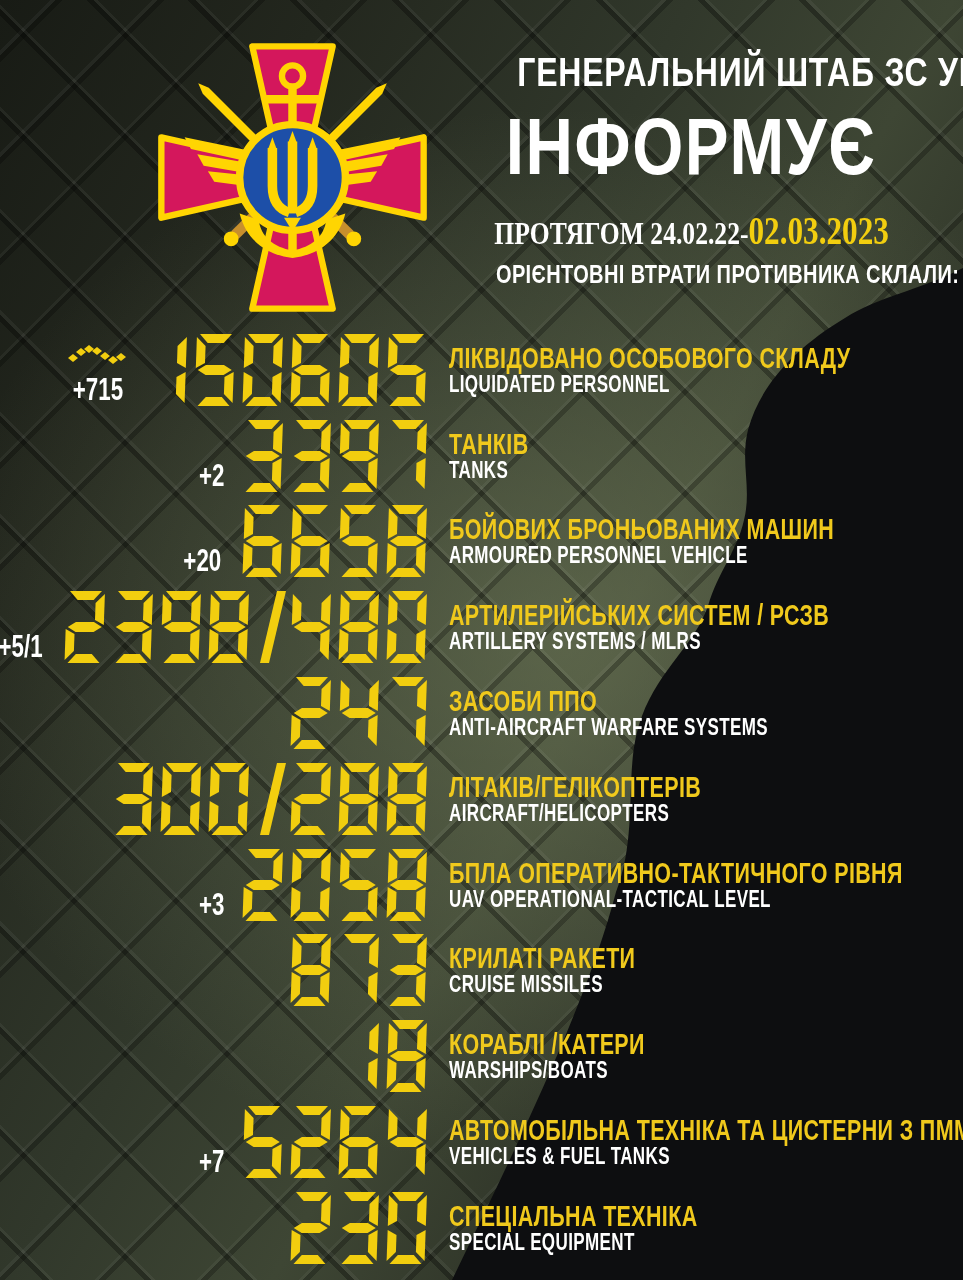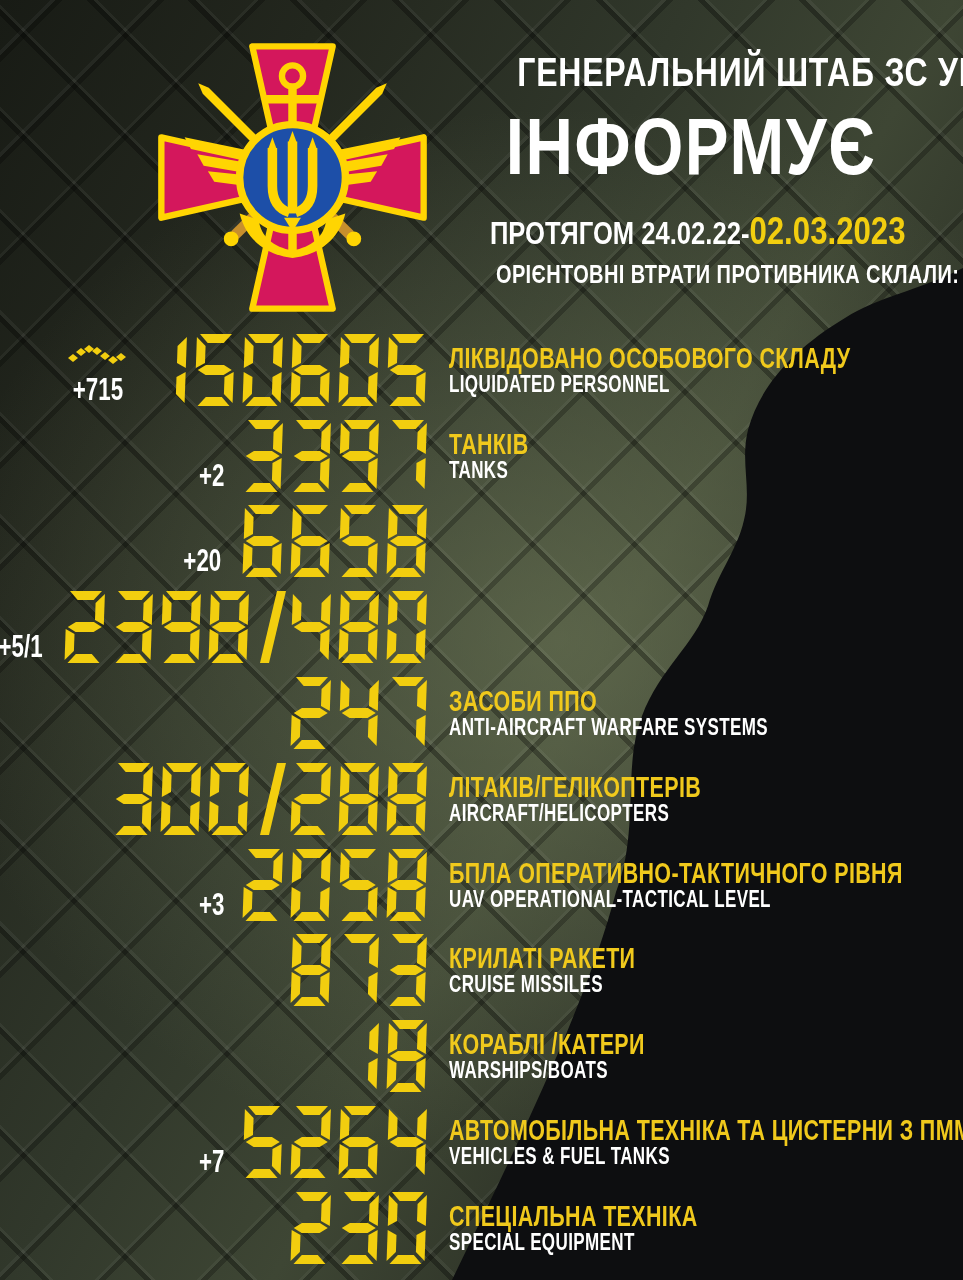--- a/index.html
+++ b/index.html
@@ -26,21 +26,21 @@
 
   .emblem{position:absolute;left:155px;top:40px;width:275px;height:275px;}
   .emblem svg{width:100%;height:100%;display:block;}
 
   .head-text{position:absolute;left:438px;top:52px;width:507px;text-align:center;color:var(--text-white);}
   .head-text .line{line-height:1;}
   .title-span{display:inline-block;transform:scaleX(.78);transform-origin:center;
     font-size:41px;font-weight:bold;white-space:nowrap;letter-spacing:1px;}
   .subtitle-span{display:inline-block;transform:scaleX(.82);transform-origin:center;
     font-size:80px;font-weight:bold;white-space:nowrap;letter-spacing:2px;margin-top:14px;}
-  .period{margin-top:24px;}
+  .period{margin-top:24px;font-family:Liberation Serif, serif;}
   .period-inner{display:inline-block;transform:scaleX(.8);transform-origin:center;
     font-size:32px;font-weight:bold;white-space:nowrap;}
   .period-inner .date{font-size:39px;color:var(--digit-yellow);vertical-align:baseline;}
   .tagline{margin-top:12px;text-align:center;}
   .tagline-span{display:inline-block;transform:scaleX(.8);transform-origin:center;
     font-size:25px;font-weight:bold;white-space:nowrap;letter-spacing:.5px;}
 
   #stats{position:absolute;left:0;top:327px;width:963px;display:flex;flex-direction:column;}
   .row{height:85.8px;display:flex;align-items:stretch;}
   .numzone{flex:0 0 434px;width:434px;display:flex;align-items:flex-end;justify-content:flex-end;
@@ -288,20 +288,24 @@
                 <polygon points="38,3 29,12 29,29 38,34" fill="currentColor"></polygon>
                 <polygon points="38,38 29,43 29,60 38,69" fill="currentColor"></polygon>
                 <polygon points="3,72 35,72 27,63 11,63" fill="currentColor"></polygon>
                 <polygon points="0,38 9,43 9,60 0,69" fill="currentColor"></polygon>
                 <polygon points="0,3 9,12 9,29 0,34" fill="currentColor"></polygon>
                 <polygon points="2,36 10,31 28,31 36,36 28,41 10,41" fill="currentColor"></polygon>
               </g>
             </svg>
           </div>
     </div>
+    <div class="labels">
+      <span class="ua">БОЙОВИХ БРОНЬОВАНИХ МАШИН</span>
+      <span class="en">ARMOURED PERSONNEL VEHICLE</span>
+    </div>
   </div>
       <div class="row">
     <div class="numzone">
       <div class="inc-col">
 
         <span class="inc">+5/1</span>
       </div>
       <div class="digits">
             <svg width="370" height="74" viewBox="0 0 370 74">
               <g transform="translate(3,1) skewX(-2)">
@@ -355,20 +359,24 @@
                 <polygon points="3,0 35,0 27,9 11,9" fill="currentColor"></polygon>
                 <polygon points="38,3 29,12 29,29 38,34" fill="currentColor"></polygon>
                 <polygon points="38,38 29,43 29,60 38,69" fill="currentColor"></polygon>
                 <polygon points="3,72 35,72 27,63 11,63" fill="currentColor"></polygon>
                 <polygon points="0,38 9,43 9,60 0,69" fill="currentColor"></polygon>
                 <polygon points="0,3 9,12 9,29 0,34" fill="currentColor"></polygon>
               </g>
             </svg>
           </div>
     </div>
+    <div class="labels">
+      <span class="ua">АРТИЛЕРІЙСЬКИХ СИСТЕМ / РСЗВ</span>
+      <span class="en">ARTILLERY SYSTEMS / MLRS</span>
+    </div>
   </div>
       <div class="row">
     <div class="numzone">
       <div class="inc-col">
         
         
       </div>
       <div class="digits">
             <svg width="144" height="74" viewBox="0 0 144 74">
               <g transform="translate(3,1) skewX(-2)">

